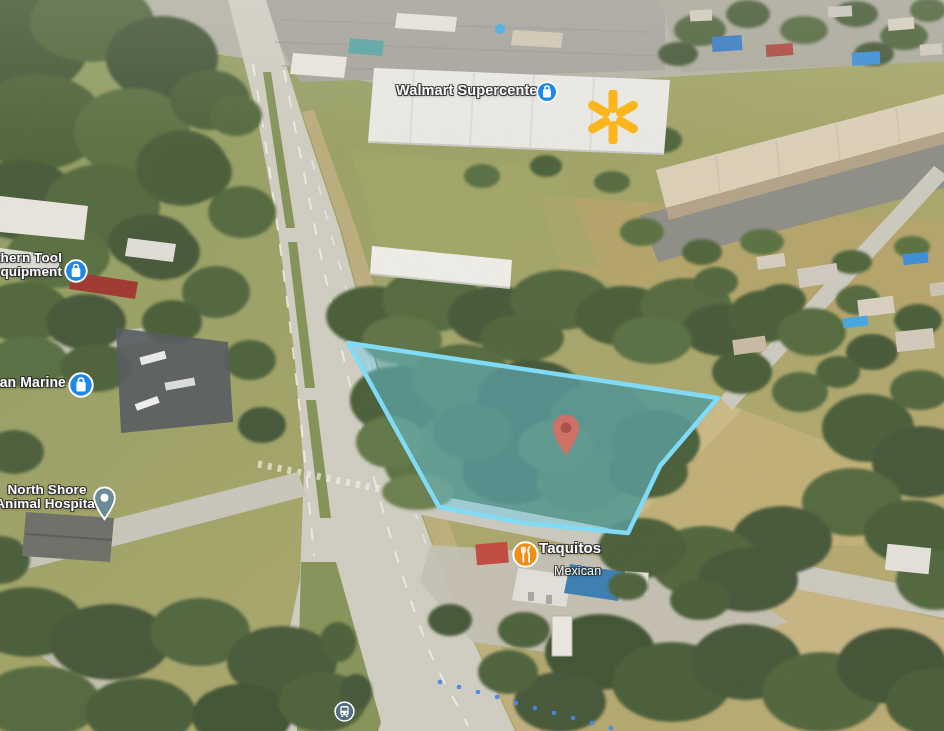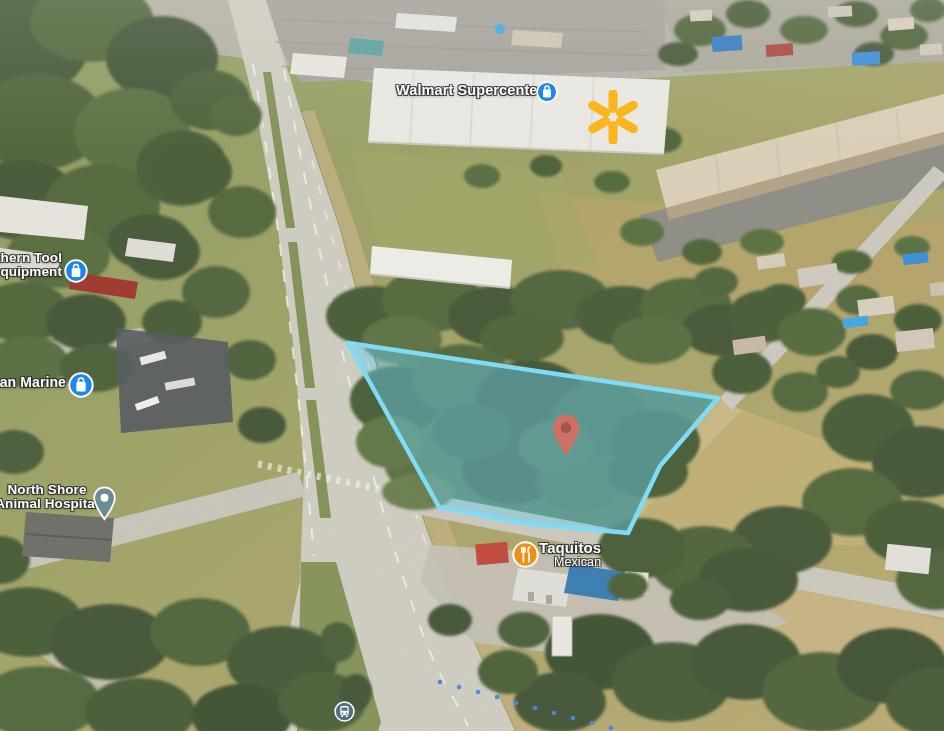--- a/index.html
+++ b/index.html
@@ -4,21 +4,21 @@
 <style>
   html,body{margin:0;padding:0;background:#222;}
   #map{position:relative;width:944px;height:731px;overflow:hidden;font-family:"Liberation Sans",sans-serif;background:#9aa468;cursor:grab;}
   #map svg.scene{position:absolute;left:0;top:0;display:block;}
   .overlay{position:absolute;z-index:5;}
   .poi-label{position:absolute;z-index:6;color:#fff;font-weight:700;
     text-shadow:-1px -1px 0 rgba(45,45,45,.85),1px -1px 0 rgba(45,45,45,.85),
                 -1px 1px 0 rgba(45,45,45,.85),1px 1px 0 rgba(45,45,45,.85),
                 0 1px 3px rgba(0,0,0,.55);
     white-space:nowrap;line-height:14px;font-size:13.5px;letter-spacing:.1px;}
-  .poi-label .sub{font-size:12px;font-weight:400;opacity:.95;}
+  .poi-label .sub{font-size:12px;font-weight:400;opacity:.95;margin-top:9px;}
   .poi-icon{position:absolute;z-index:6;}
   .poi-icon svg{display:block;}
   .wordmark{position:absolute;left:374px;top:91px;z-index:6;font-size:57px;font-weight:700;
     color:#1270cc;letter-spacing:-2.5px;line-height:1;}
   .walmart-poi-label{left:396px;top:83px;width:140px;text-align:center;font-size:14.5px;}
   .tool-label{left:-62px;top:251px;width:124px;text-align:right;}
   .marine-label{left:-64px;top:375px;width:130px;text-align:right;font-size:14px;}
   .northshore-label{left:-18px;top:483px;width:130px;text-align:center;}
   .taquitos-label{left:539px;top:540px;text-align:right;font-size:15px;line-height:15px;}
   .taquitos-label .sub{font-size:12.5px;}

